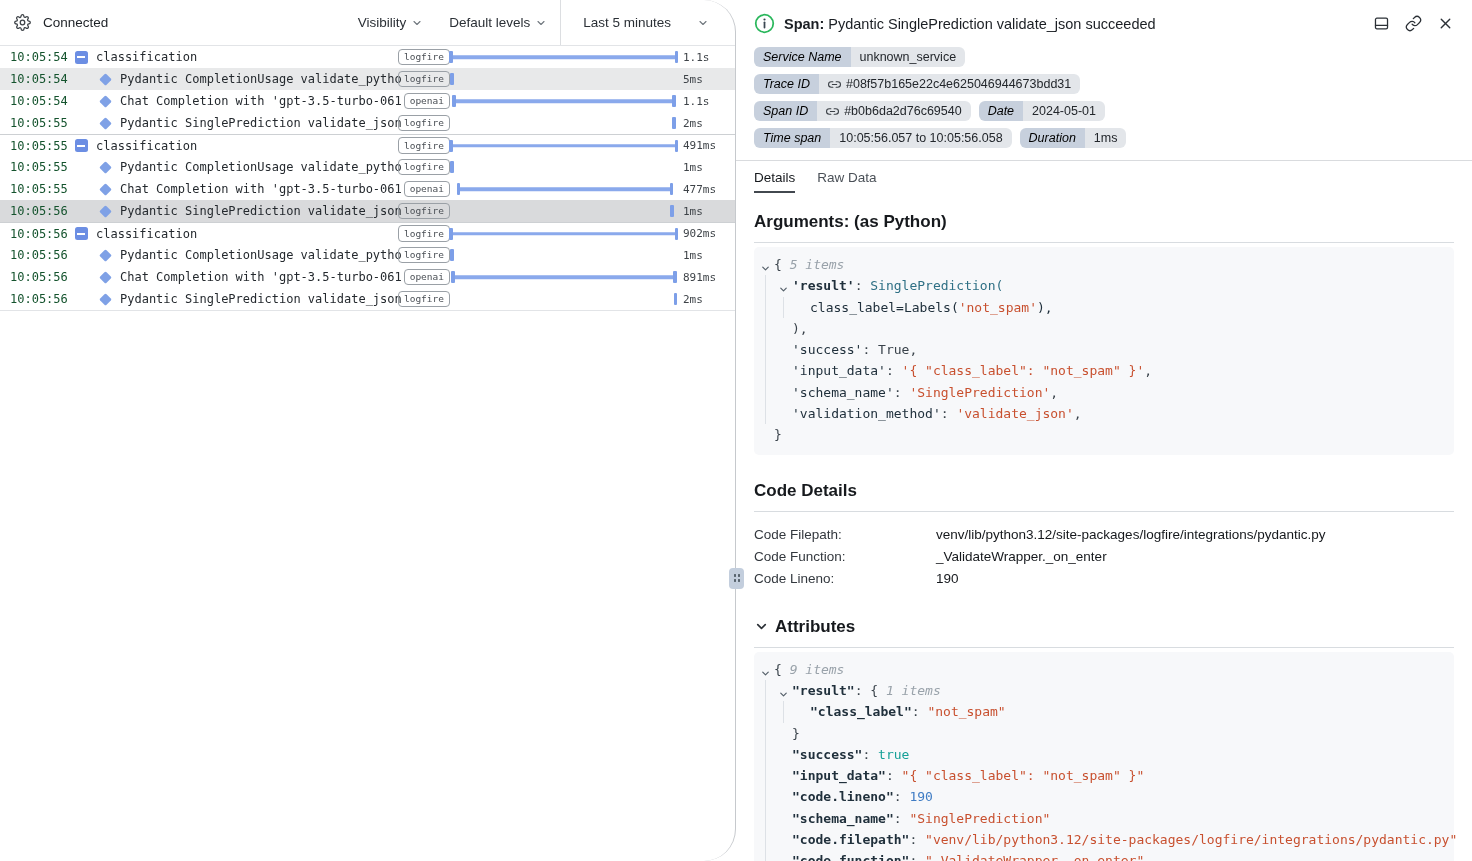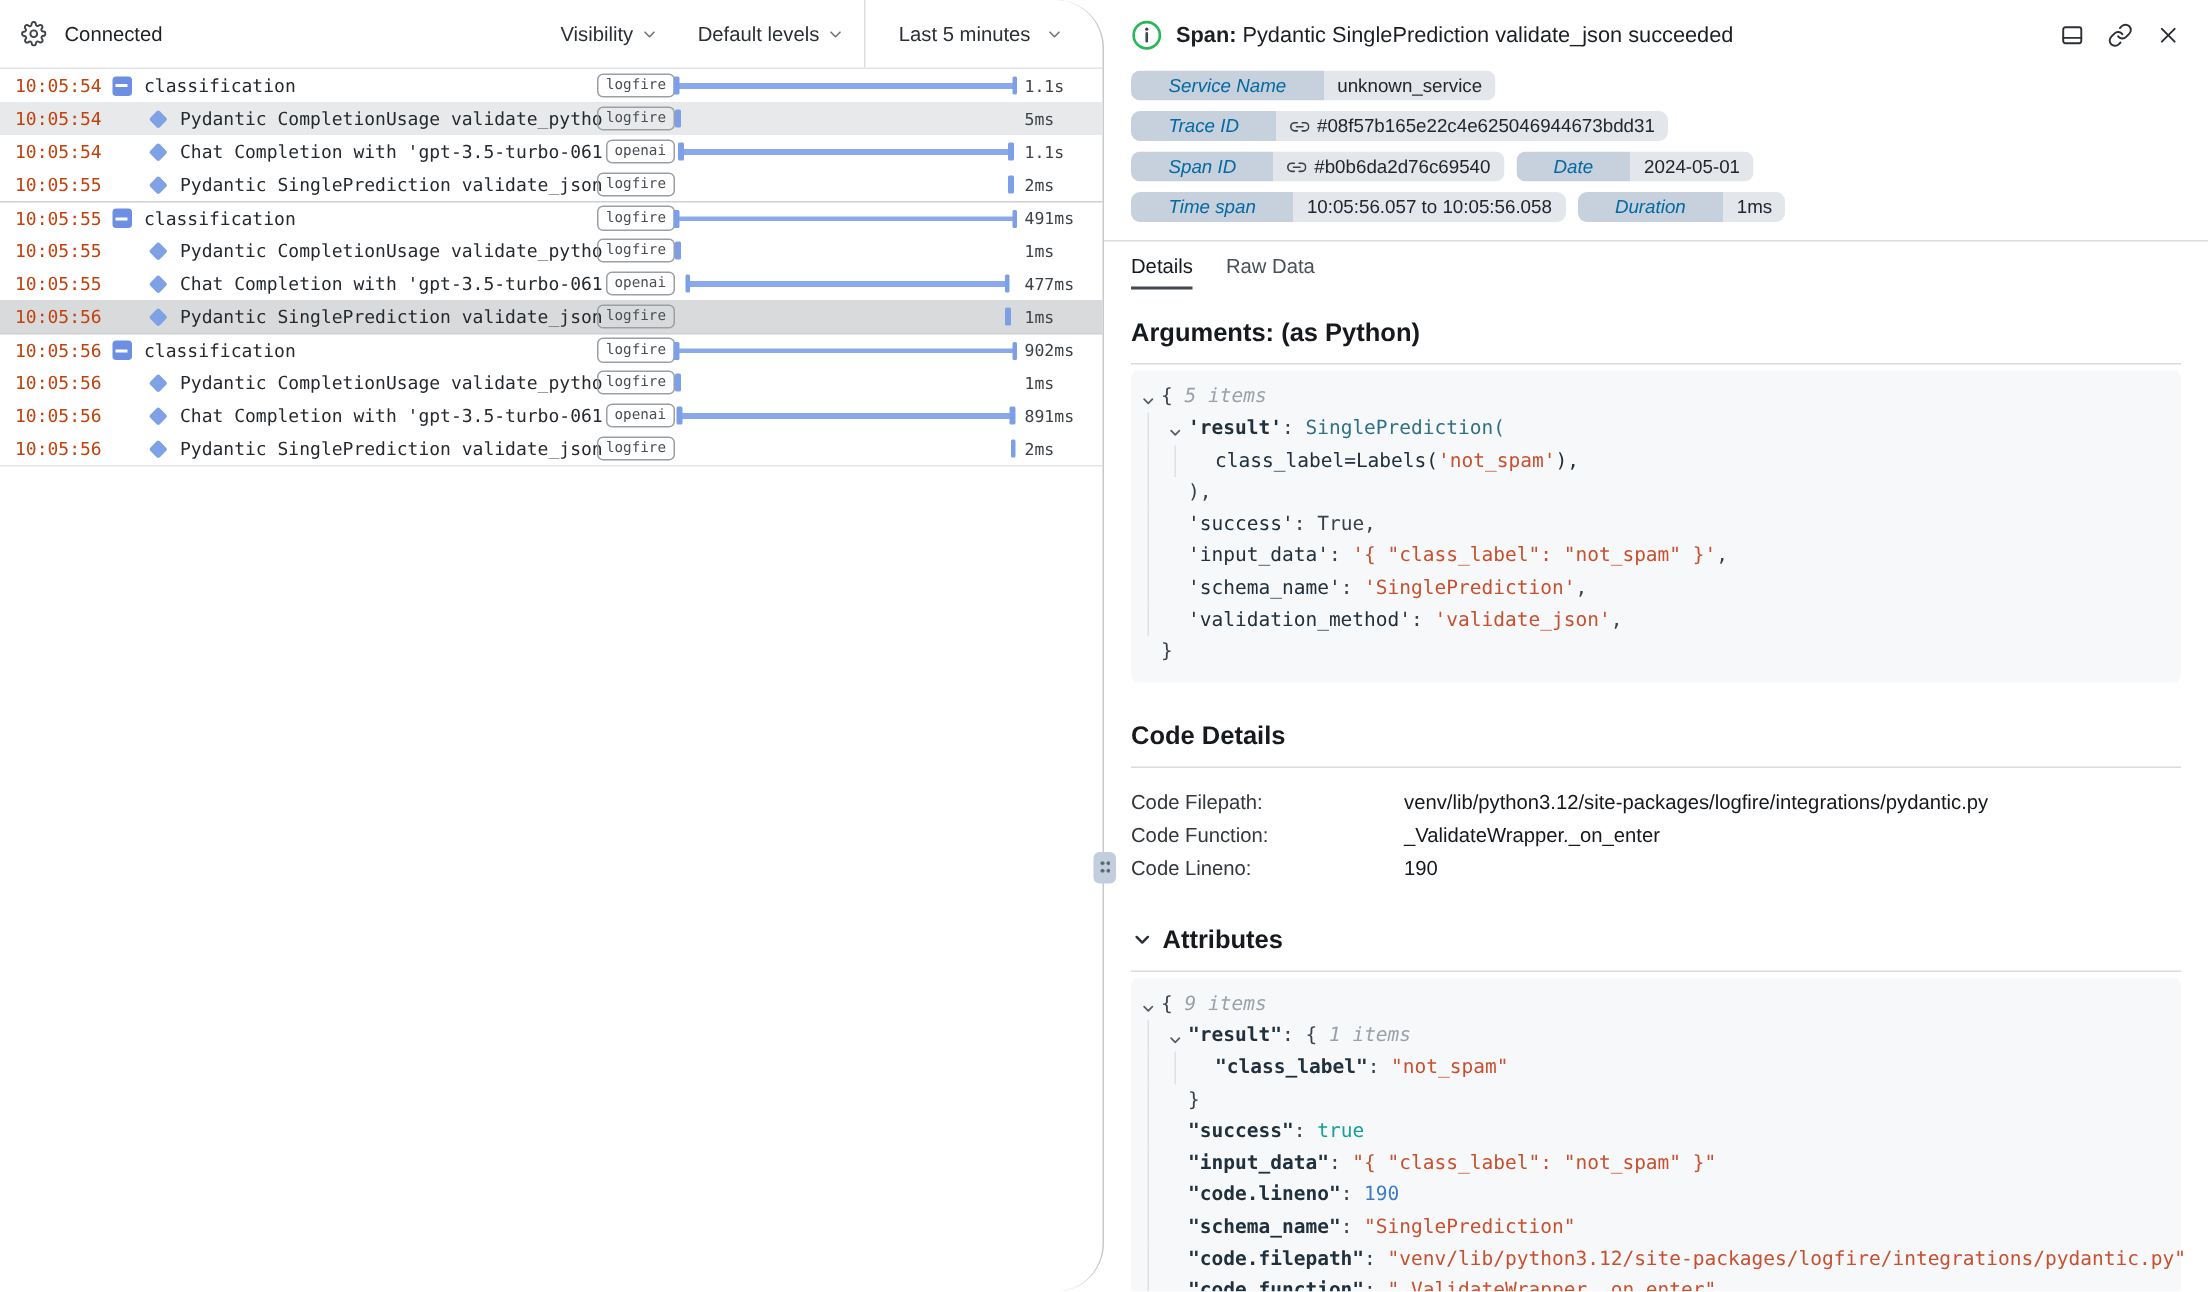--- a/index.html
+++ b/index.html
@@ -8,31 +8,31 @@
 
   
   .left { width:736px; height:100%; border-right:1px solid #c6c9cd; display:flex; flex-direction:column; background:#fff;border-radius:32px; }
   .topbar { height:46px; flex:none; display:flex; align-items:center; border-bottom:1px solid #e2e4e7; }
   .topbar-left { display:flex; align-items:center; gap:12px; padding-left:14px; flex:1; }
   .connected { font-size:13.5px; color:#1d2126; }
   .gear { width:17px; height:17px; color:#3e4348; cursor:pointer; }
   .topbar-right { display:flex; align-items:flex-start; height:100%; }
   .dd { display:flex; align-items:center; gap:5px; font-size:13.5px; color:#2b3036; padding:0 13px; cursor:pointer; height:100%; }
   .chev-sm { width:12px; height:12px; color:#6f767d; }
-  .range-select { display:flex; align-items:center; gap:10px; font-size:13.5px; color:#2b3036; height:100%; border-left:1px solid #dcdee1; padding:0 26px 0 22px; cursor:pointer; }
+  .range-select { display:flex; align-items:center; gap:26px; font-size:13.5px; color:#2b3036; height:100%; border-left:1px solid #dcdee1; padding:0 26px 0 22px; cursor:pointer; }
 
   .status-strip { height:26px; flex:none; background:#fafafb; border-bottom:1px solid #e7e8ea; display:flex; align-items:center; justify-content:center;
                   font-family:"DejaVu Sans Mono", monospace; font-size:12.5px; color:#9aa0a5; }
 
   .trace-list { border-bottom:1px solid #e2e4e7; }
   .trow { display:flex; align-items:center; height:22px; padding-left:10px; cursor:pointer; }
   .trow.group-start { border-top:1px solid #cdd0d3; }
   .trow.hover { background:#e8e9ea; }
   .trow.selected { background:#d9dadc; }
-  .t-time { flex:none; width:62px; font-family:"DejaVu Sans Mono", monospace; font-size:12px; color:#c2410c; }
+  .t-time { flex:none; width:62px; font-family:"DejaVu Sans Mono", monospace; font-size:12px; color:#14532d; }
   .t-icon { flex:none; display:flex; align-items:center; justify-content:center; width:18px; }
   .trow.child .t-icon { margin-left:24px; }
   .minus-box { width:13px; height:13px; background:#6c8ee3; border-radius:2.5px; position:relative; }
   .minus-box::after { content:""; position:absolute; left:2.5px; right:2.5px; top:5.5px; height:2px; background:#fff; }
   .diamond { width:9px; height:9px; background:#7fa1e6; transform:rotate(45deg); border-radius:1.5px; }
   .t-name { flex:1; min-width:0; margin-left:6px; overflow:hidden; white-space:nowrap; font-family:"DejaVu Sans Mono", monospace; font-size:12px; color:#24292e; }
   .t-badge { flex:none; width:48px; display:flex; justify-content:flex-end; }
   .pill { font-family:"DejaVu Sans Mono", monospace; font-size:9.5px; color:#4a4f55; border:1px solid #9aa0a6; border-radius:4px; padding:1.5px 5px; line-height:1.2; background:transparent; }
   .t-track { flex:none; width:227px; height:100%; position:relative; }
   .bar-line { position:absolute; top:50%; transform:translateY(-50%); height:3.5px; background:#8aa9ec; border-radius:1px; }
@@ -50,21 +50,21 @@
   .right { flex:1; height:100%; background:#fff; overflow:hidden; }
   .r-header { padding:13px 18px 12px 18px; border-bottom:1px solid #d9dbde; }
   .r-title-row { display:flex; align-items:center; }
   .info-icon { width:21px; height:21px; flex:none; margin-right:9px; }
   .r-title { font-size:14.5px; color:#1b1f24; }
   .r-title b { font-weight:bold; }
   .r-title-icons { margin-left:auto; display:flex; align-items:center; gap:15px; }
   .hicon { width:17px; height:17px; color:#2b3036; cursor:pointer; }
   .chips { margin-top:13px; display:flex; flex-wrap:wrap; gap:7px 8px; max-width:540px; }
   .chip { display:flex; border-radius:6px; overflow:hidden; font-size:12.5px; }
-  .chip-label { background:#c7d0dd; color:#0369a1; font-style:italic; padding:3px 25px; }
+  .chip-label { background:#c7d0dd; color:#000000; font-style:italic; padding:3px 9px; }
   .chip-value { background:#e3e6ea; color:#23272c; padding:3px 9px; display:flex; align-items:center; gap:5px; }
   .chip-link { width:13px; height:13px; color:#3b4046; flex:none; }
 
   .r-body { padding:0 18px; }
   .tabs { display:flex; gap:22px; padding-top:9px; }
   .tab { font-size:13.5px; color:#4a5057; padding-bottom:6px; cursor:pointer; border-bottom:2px solid transparent; }
   .tab.active { color:#15181c; border-bottom:2px solid #42484f; }
 
   .sec-head { font-size:17px; font-weight:bold; color:#16191d; margin-top:19px; }
   .sec-head.with-chev { display:flex; align-items:center; gap:6px; }

